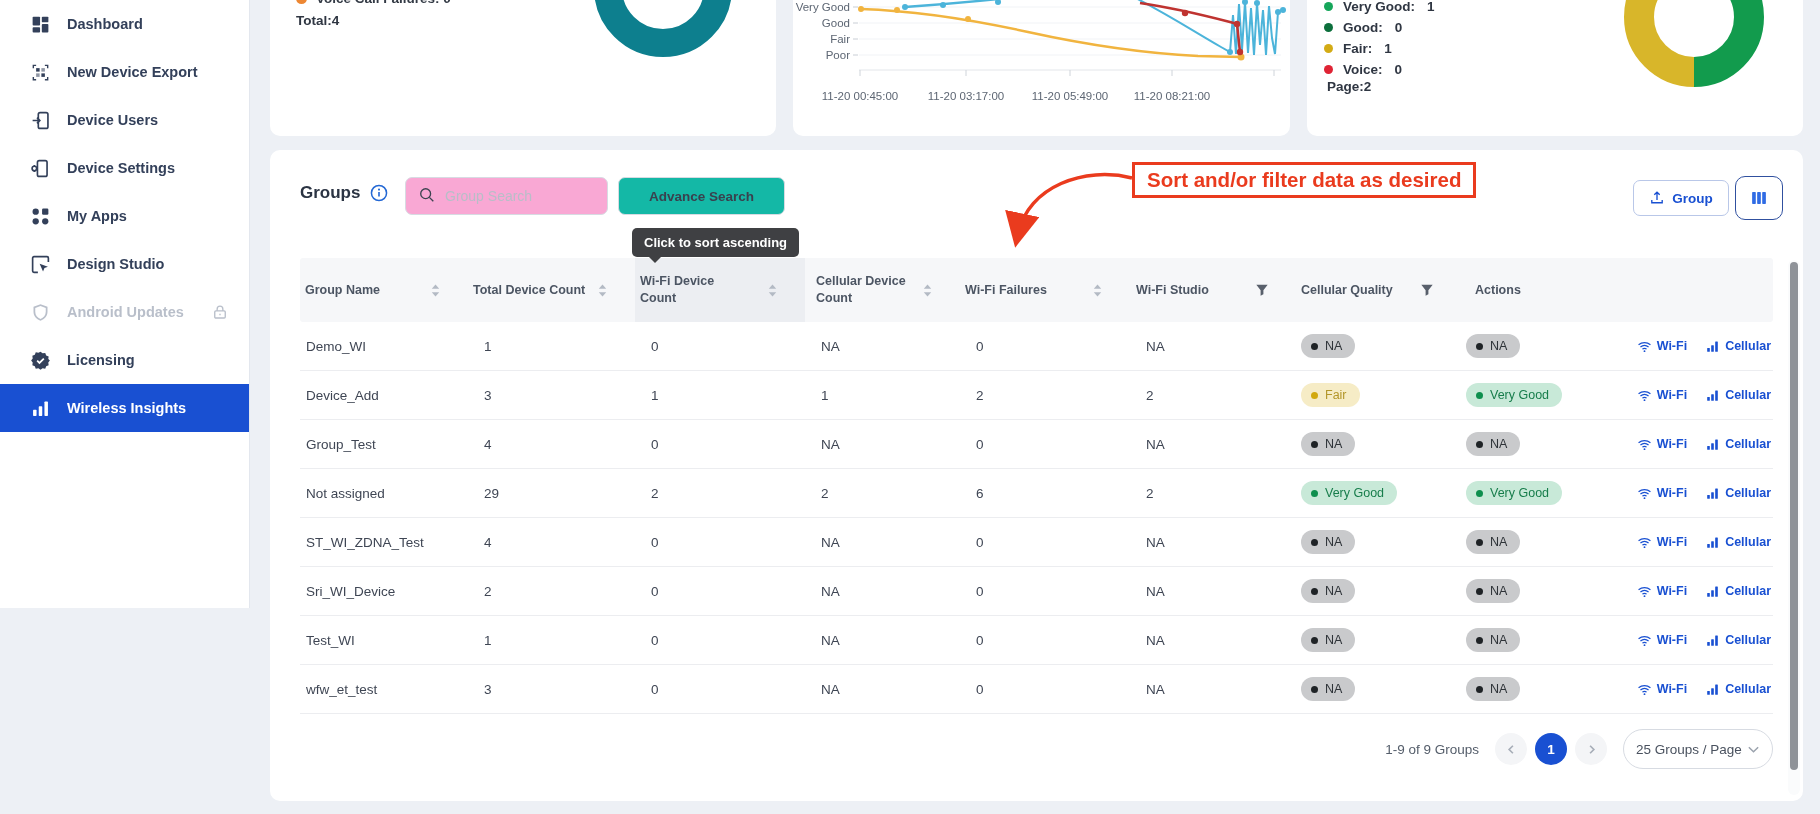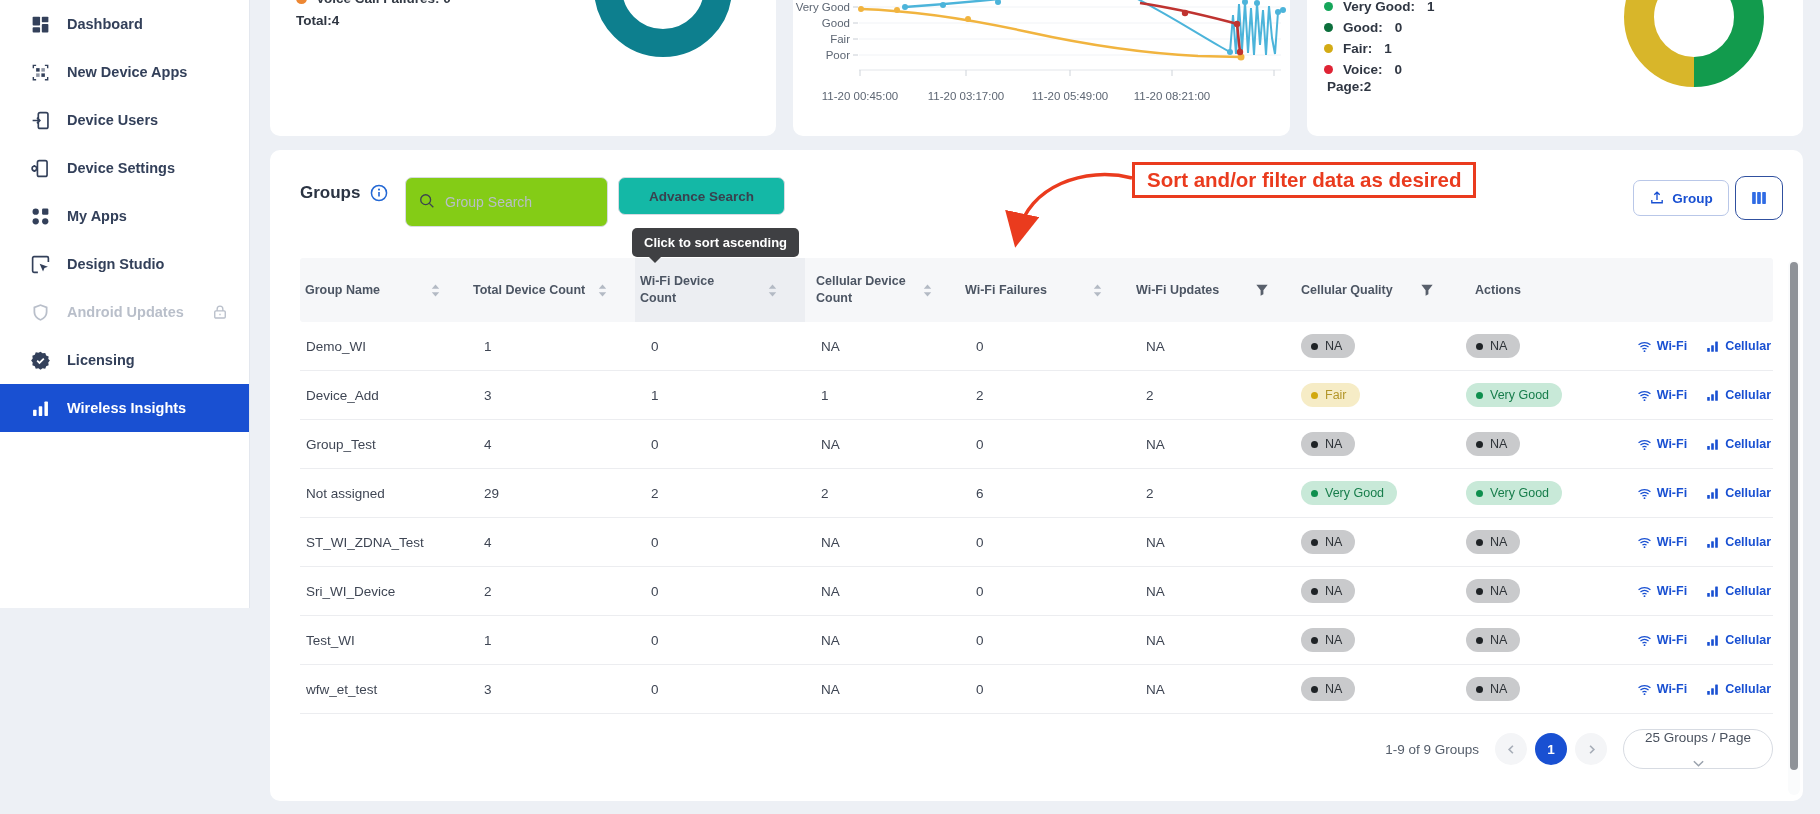--- a/index.html
+++ b/index.html
@@ -30,21 +30,21 @@
   .q-legend { position:absolute; left:17px; top:36px; }
   .q-row { display:flex; align-items:center; gap:10px; height:21px; font-size:13.5px; color:#2f3642; font-weight:600; }
   .q-dot { width:9px; height:9px; border-radius:50%; flex:0 0 9px; }
   .q-val { font-weight:700; margin-left:2px; }
   .c3-total { position:absolute; left:20px; top:119px; font-weight:700; font-size:13.5px; color:#2f3642; }
   
   .groups-card { left:270px; top:150px; width:1533px; height:651px; overflow:hidden; }
   .groups-title { position:absolute; left:30px; top:33px; font-size:17px; font-weight:700; color:#2b3443; display:flex; gap:10px; align-items:center; }
   .info-icn { width:18px; height:18px; display:flex; cursor:pointer; }
   .info-icn svg { width:18px; height:18px; }
-  .search-box { position:absolute; left:135px; top:27px; width:203px; height:50px; border:1px solid #d7dbe2; border-radius:7px; display:flex; align-items:center; gap:10px; padding:0 12px; background:#84cc16; }
+  .search-box { position:absolute; left:135px; top:27px; width:203px; height:38px; border:1px solid #d7dbe2; border-radius:7px; display:flex; align-items:center; gap:10px; padding:0 12px; background:#f9a8d4; }
   .search-box .icn svg { width:17px; height:17px; }
   .search-box input { border:none; outline:none; font-size:14px; color:#3c4350; width:100%; font-family:"Liberation Sans",sans-serif; background:transparent; }
   .search-box input::placeholder { color:#b8bec8; }
   .adv-btn { position:absolute; left:348px; top:27px; width:167px; height:38px; border:1px solid #d7dbe2; border-radius:7px; background:#14b8a6; font-weight:700; font-size:13.5px; color:#39414e; cursor:pointer; font-family:"Liberation Sans",sans-serif; }
   .export-btn { position:absolute; left:1363px; top:30px; width:96px; height:36px; border:1px solid #b9c7e8; border-radius:7px; display:flex; align-items:center; justify-content:center; gap:7px; color:#1950d2; font-weight:700; font-size:13.5px; background:#fff; cursor:pointer; }
   .export-btn svg { width:16px; height:16px; }
   .cols-btn { position:absolute; left:1465px; top:26px; width:48px; height:44px; border:1.5px solid #30509f; border-radius:10px; background:#fff; display:flex; align-items:center; justify-content:center; cursor:pointer; }
   .cols-btn svg { width:22px; height:22px; }
   .tooltip { position:absolute; left:362px; top:78px; background:#3f4043; color:#fff; font-size:13px; font-weight:600; padding:7px 12px; border-radius:5px; white-space:nowrap; z-index:8; }
   .tooltip::after { content:""; position:absolute; left:16px; bottom:-6px; border-left:7px solid transparent; border-right:7px solid transparent; border-top:7px solid #3f4043; }
@@ -75,21 +75,21 @@
   .b-fair { background:#f6ecc6; color:#b3962a; } .b-fair .bdot { background:#d2a90f; }
   .b-very-good { background:#c8e9d8; color:#177d4b; } .b-very-good .bdot { background:#0e8f4e; }
   .act { display:inline-flex; align-items:center; gap:5px; color:#1950d2; font-weight:700; font-size:12.5px; cursor:pointer; text-decoration:none; }
   .act svg { width:15px; height:15px; }
   
   .gfoot { position:absolute; left:30px; top:564px; width:1473px; height:80px; display:flex; align-items:center; justify-content:flex-end; padding-bottom:10px; }
   .gf-range { font-size:13.5px; color:#545d6a; margin-right:16px; }
   .pg-circle { width:32px; height:32px; border-radius:50%; display:flex; align-items:center; justify-content:center; cursor:pointer; }
   .pg-nav { background:#f4f5f7; } .pg-nav svg { width:15px; height:15px; }
   .pg-cur { background:#1950d2; color:#fff; font-weight:700; font-size:13.5px; margin:0 8px; }
-  .pg-size { height:40px; width:150px; border:1px solid #d7dbe2; border-radius:20px; display:flex; align-items:center; justify-content:space-between; padding:0 12px; color:#4a525f; font-size:13.5px; background:#fff; margin-left:16px; cursor:pointer;flex-direction:column; }
+  .pg-size { height:40px; width:150px; border:1px solid #d7dbe2; border-radius:20px; display:flex; align-items:center; justify-content:space-between; padding:0 12px; color:#4a525f; font-size:13.5px; background:#fff; margin-left:16px; cursor:pointer; }
   .pg-size svg { width:13px; height:9px; }
   
   .vscroll { position:absolute; right:3px; top:110px; width:12px; height:535px; background:#fafbfc; border-radius:6px; }
   .vthumb { position:absolute; left:2px; top:2px; width:8px; height:508px; background:#8e9298; border-radius:4px; cursor:grab; }
 </style>
 </head>
 <body>
 
 <div class="sidebar">
   <nav class="side-nav">
@@ -108,21 +108,21 @@
       <div class="side-item">
      <span class="sicon">
           <svg viewBox="0 0 24 24" fill="currentColor">
             <path d="M3 3h4v1.6H4.6V7H3zM17 3h4v4h-1.6V4.6H17zM3 17h1.6v2.4H7V21H3zM19.4 17H21v4h-4v-1.6h2.4z"></path>
             <rect x="7" y="7" width="4" height="4"></rect>
             <rect x="13" y="7" width="4" height="4" opacity=".55"></rect>
             <rect x="7" y="13" width="4" height="4" opacity=".55"></rect>
             <rect x="13" y="13" width="4" height="4"></rect>
           </svg>
         </span>
-     <span class="slabel">New Device Apps</span>
+     <span class="slabel">New Device Export</span>
 
    </div>
       <div class="side-item">
      <span class="sicon">
           <svg viewBox="0 0 24 24" fill="none" stroke="currentColor" stroke-width="1.9">
             <rect x="9.5" y="3" width="11" height="18" rx="2"></rect>
             <path d="M3 12h7.5M8 8.8 11.2 12 8 15.2"></path>
           </svg>
         </span>
      <span class="slabel">Device Users</span>
@@ -406,21 +406,21 @@
      <span class="th-label">Wi-Fi Failures</span>
      <span class="sort-icn">
             <svg viewBox="0 0 14 16" fill="#b3bac4">
               <path d="M3 6.2 7 1.6l4 4.6z"></path>
               <path d="M3 9.8 7 14.4l4-4.6z"></path>
             </svg>
           </span>
 
    </div>
         <div class="th th-badgecol">
-     <span class="th-label">Wi-Fi Updates</span>
+     <span class="th-label">Wi-Fi Studio</span>
 
      <span class="filt-icn">
             <svg viewBox="0 0 16 16" fill="#59606c">
               <path d="M1.5 2h13L9.6 8.2v4.6L6.4 14.6V8.2z"></path>
             </svg>
           </span>
    </div>
         <div class="th th-badgecol">
      <span class="th-label">Cellular Quality</span>
 

